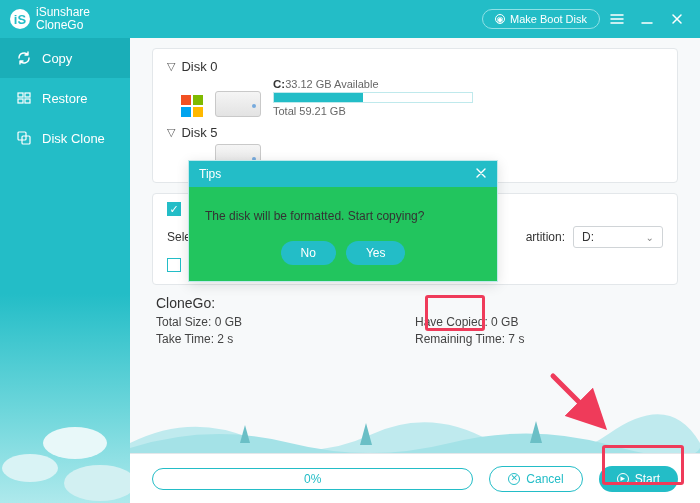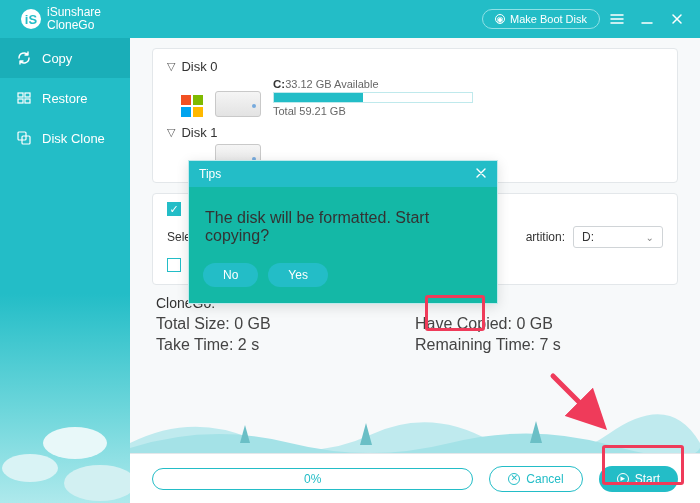--- a/index.html
+++ b/index.html
@@ -1,21 +1,21 @@
 <!DOCTYPE html>
 <html><head>
 <meta charset="utf-8">
 <style>
 * { box-sizing: border-box; margin: 0; padding: 0; font-family: "Segoe UI", Arial, sans-serif; }
 body { width: 700px; height: 503px; overflow: hidden; background: #fff; position: relative; }
 
 
 .titlebar { height: 38px; background: #23bdc7; display: flex; align-items: center; padding: 0 10px; color: #fff; }
 .logo { display: flex; align-items: center; gap: 6px; font-size: 12px; line-height: 13px; }
-.logo-icon { width: 20px; height: 20px; border-radius: 50%; background: #fff; color: #23bdc7; display: flex; align-items: center; justify-content: center; font-weight: bold; font-size: 13px; margin-left: 11px; }
+.logo-icon { width: 20px; height: 20px; border-radius: 50%; background: #fff; color: #23bdc7; display: flex; align-items: center; justify-content: center; font-weight: bold; font-size: 13px; }
 .titlebar-spacer { flex: 1; }
 .make-boot { border: 1px solid #8fe1e6; border-radius: 12px; padding: 3px 12px; font-size: 11px; color: #fff; display: flex; align-items: center; gap: 5px; }
 .make-boot .mb-icon { width: 10px; height: 10px; border: 1px solid #fff; border-radius: 50%; display: inline-flex; align-items: center; justify-content: center; font-size: 8px; }
 .tbtn { width: 26px; height: 26px; display: flex; align-items: center; justify-content: center; color: #fff; font-size: 14px; margin-left: 4px; }
 .tbtn svg { width: 14px; height: 14px; display:block; }
 
 
 .body { display: flex; height: calc(100% - 38px); }
 
 
@@ -49,33 +49,33 @@
 
 .opts { font-size: 12px; color: #333; }
 .chk { display: inline-flex; align-items: center; gap: 6px; }
 .chk .box { width: 14px; height: 14px; border: 1px solid #23bdc7; background: #fff; display: inline-flex; align-items: center; justify-content: center; color: #fff; font-size: 11px; }
 .chk.checked .box { background: #23bdc7; }
 .sel { display:inline-flex; align-items:center; border:1px solid #d0d4d7; border-radius:3px; height:22px; padding:0 8px; font-size:12px; min-width:90px; justify-content:space-between; background:#fff; }
 .sel .caret { font-size:10px; color:#888; }
 
 .status-block { font-size: 12px; color: #333; padding: 0 4px 0 4px; margin-top: 2px; }
 .status-title { font-size: 14px; margin-bottom: 4px; }
-.status-grid { display: grid; grid-template-columns: 1fr 1fr; row-gap: 3px; font-size: 16px; color: #444; }
+.status-grid { display: grid; grid-template-columns: 1fr 1fr; row-gap: 3px; font-size: 12px; color: #444; }
 
 
 .bottombar { height: 50px; background: #fff; border-top: 1px solid #e3e7ea; display: flex; align-items: center; padding: 0 22px; gap: 16px; position: relative; z-index: 2; }
 .progress { flex: 1; height: 22px; border: 1px solid #23bdc7; border-radius: 11px; display: flex; align-items: center; justify-content: center; font-size: 12px; color: #23bdc7; background: #fff; }
 .pill { height: 26px; border-radius: 13px; padding: 0 18px; display: inline-flex; align-items: center; gap: 6px; font-size: 12px; }
 .pill .pi { width: 12px; height: 12px; border: 1px solid currentColor; border-radius: 50%; display:inline-flex; align-items:center; justify-content:center; font-size:9px; line-height:1; }
 .pill.outline { border: 1px solid #23bdc7; color: #23bdc7; background: #fff; }
 .pill.solid { background: #23bdc7; color: #fff; }
-.dialog { position: absolute; left: 188px; top: 160px; width: 310px; background: #14b8a6; border: 1px solid #bfe9ec; box-shadow: 0 3px 12px rgba(0,0,0,0.12); z-index: 10; }
+.dialog { position: absolute; left: 188px; top: 160px; width: 310px; background: #22c55e; border: 1px solid #bfe9ec; box-shadow: 0 3px 12px rgba(0,0,0,0.12); z-index: 10; }
 .dialog-head { background: #23bdc7; color: #fff; height: 26px; display: flex; align-items: center; justify-content: space-between; padding: 0 10px; font-size: 12px; }
-.dialog-body { padding: 22px 16px 8px 16px; font-size: 16px; color: #333; }
-.dialog-foot { display: flex; justify-content: flex-start; gap: 10px; padding: 10px 14px 16px 14px; }
+.dialog-body { padding: 22px 16px 8px 16px; font-size: 12px; color: #333; }
+.dialog-foot { display: flex; justify-content: center; gap: 10px; padding: 10px 14px 16px 14px; }
 .dlg-btn { height: 24px; border-radius: 12px; padding: 0 20px; font-size: 12px; display:inline-flex; align-items:center; }
 .dlg-btn.solid { background: #23bdc7; color: #fff; }
 
 
 .hl { position: absolute; border: 3px solid #ef3b5a; border-radius: 3px; z-index: 20; pointer-events: none; }
 .hl-yes { left: 425px; top: 295px; width: 60px; height: 36px; }
 .hl-start { left: 602px; top: 445px; width: 82px; height: 40px; }
 .arrow { position: absolute; left: 545px; top: 368px; z-index: 20; pointer-events:none; }
 .arrow svg { width: 70px; height: 70px; }
 
@@ -176,21 +176,21 @@
               <span class="part-name">C:</span><span class="part-sub">33.12 GB Available</span>
             </div>
             <div class="usage-bar">
                 <div class="fill"></div>
               </div>
             <div class="part-sub">Total 59.21 GB</div>
           </div>
         </div>
         <div class="disk-head" style="margin-top:8px">
           <span class="chev">▽</span>
-          <span>Disk 1</span>
+          <span>Disk 5</span>
         </div>
         <div class="disk-row">
           <div style="width:22px"></div>
           <div class="drive-icon"></div>
         </div>
       </div>
 
       <div class="panel opts">
         <div class="trunc" style="display:flex;align-items:center;gap:8px;">
           <span class="chk checked">

